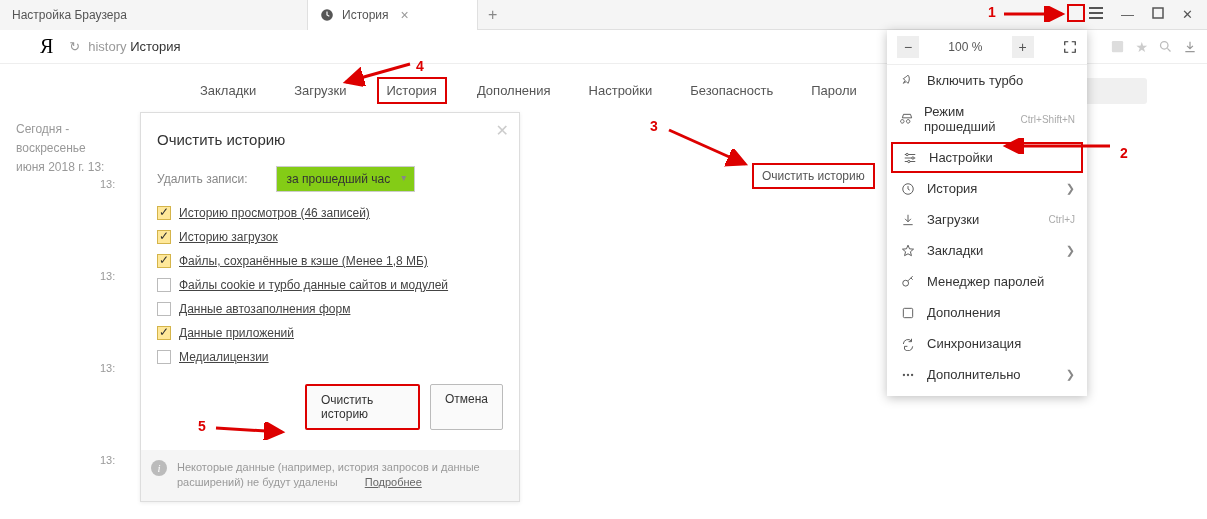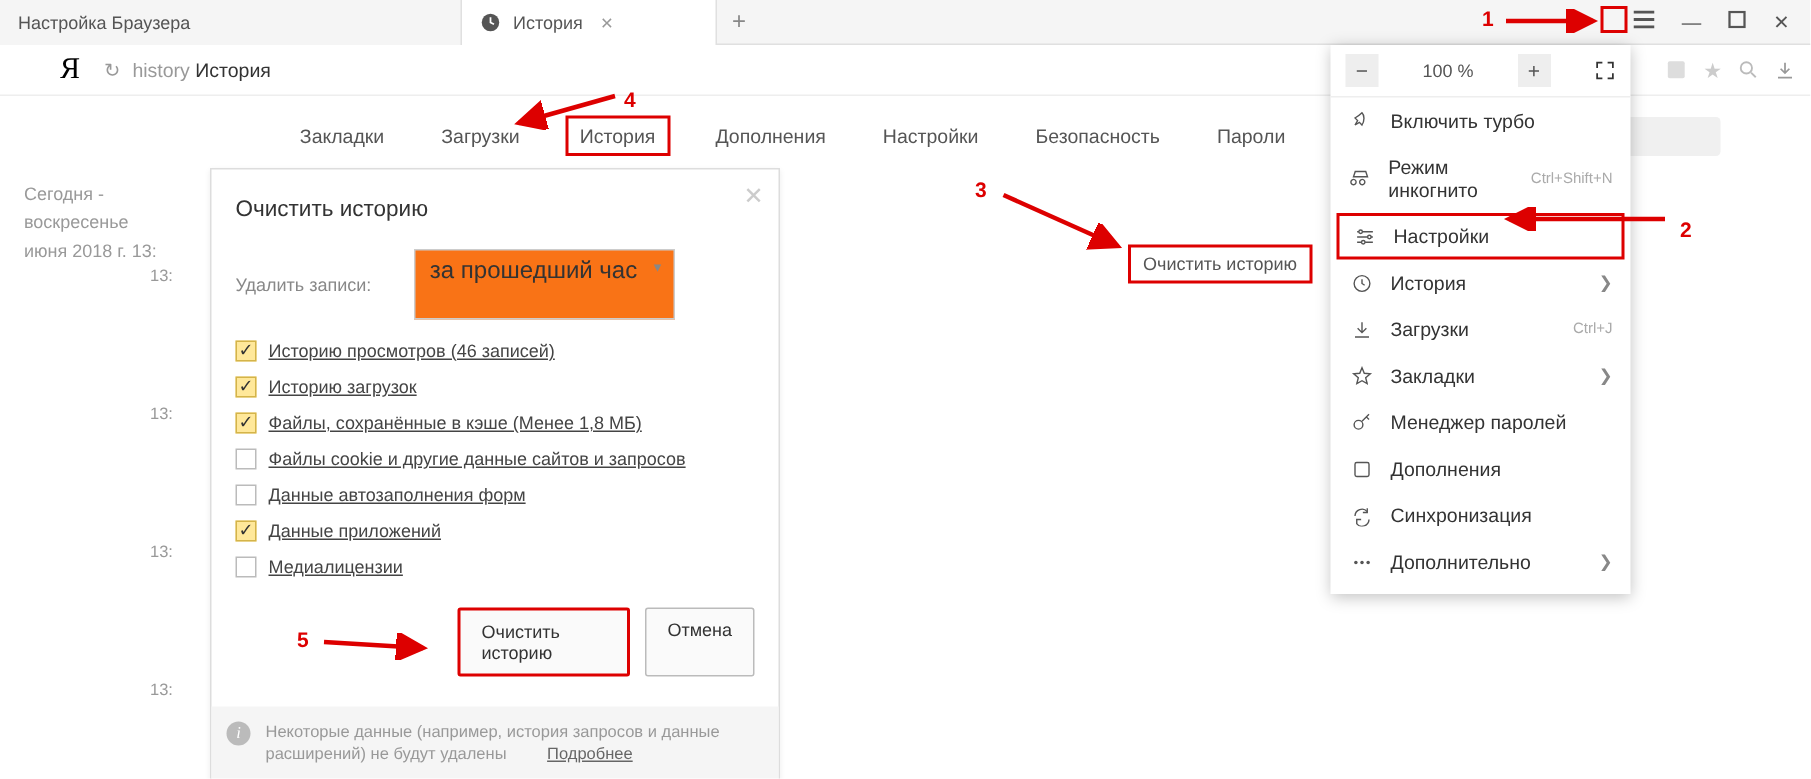--- a/index.html
+++ b/index.html
@@ -31,21 +31,21 @@
 
 .content-bg { position: absolute; left: 0; top: 120px; width: 140px; color: #999; font-size: 12px; padding-left: 16px; line-height: 1.6; }
 .time-ticks { position: absolute; left: 100px; top: 178px; font-size: 11px; color: #999; }
 .time-ticks div { margin-bottom: 80px; }
 
 .dialog { position: absolute; left: 140px; top: 112px; width: 380px; background: #fff; border: 1px solid #ddd; box-shadow: 0 1px 4px rgba(0,0,0,0.08); padding: 18px 16px 12px 16px; }
 .dlg-title { font-size: 15px; color: #333; margin-bottom: 18px; }
 .dlg-close { position: absolute; right: 10px; top: 8px; color: #ccc; font-size: 16px; cursor: pointer; }
 .dlg-row { display: flex; align-items: center; margin-bottom: 14px; gap: 18px; }
 .dlg-label { font-size: 12px; color: #888; margin-right: 10px; }
-.dlg-select { border: 1px solid #ccc; padding: 5px 24px 22px 10px; font-size: 16px; position: relative; background: #f97316; cursor: pointer; }
+.dlg-select { border: 1px solid #ccc; padding: 5px 24px 5px 10px; font-size: 12px; position: relative; background: #84cc16; cursor: pointer; }
 .dlg-select::after { content: "▾"; position: absolute; right: 8px; color: #888; font-size: 10px; }
 .chk-row { display: flex; align-items: center; margin-bottom: 10px; font-size: 12px; color: #444; text-decoration: underline; }
 .chk { width: 14px; height: 14px; border: 1px solid #bbb; margin-right: 8px; position: relative; flex-shrink: 0; }
 .chk.checked { background: #ffe89a; border-color: #d4b44a; }
 .chk.checked::after { content: "✓"; position: absolute; left: 1px; top: -2px; font-size: 12px; color: #333; }
 .dlg-actions { display: flex; gap: 10px; margin-top: 20px; margin-left: 148px; }
 .btn { border: 1px solid #bbb; background: #fafafa; padding: 7px 14px; font-size: 12px; cursor: pointer; border-radius: 2px; }
 .btn.primary-box { border: 2px solid #d00; }
 .dlg-footer { display: flex; align-items: flex-start; gap: 10px; margin-top: 20px; background: #f5f5f5; padding: 10px; margin-left: -16px; margin-right: -16px; margin-bottom: -12px; }
 .dlg-footer .info-i { width: 16px; height: 16px; border-radius: 50%; background: #bbb; color: #fff; display: flex; align-items: center; justify-content: center; font-size: 11px; font-style: italic; font-family: Georgia, serif; flex-shrink: 0; }
@@ -176,21 +176,21 @@
   <div class="chk-row">
       <span class="chk checked"></span>
       <span>Историю загрузок</span>
     </div>
   <div class="chk-row">
       <span class="chk checked"></span>
       <span>Файлы, сохранённые в кэше (Менее 1,8 МБ)</span>
     </div>
   <div class="chk-row">
       <span class="chk"></span>
-      <span>Файлы cookie и другие данные сайтов и запросов</span>
+      <span>Файлы cookie и турбо данные сайтов и модулей</span>
     </div>
   <div class="chk-row">
       <span class="chk"></span>
       <span>Данные автозаполнения форм</span>
     </div>
   <div class="chk-row">
       <span class="chk checked"></span>
       <span>Данные приложений</span>
     </div>
   <div class="chk-row">
@@ -227,21 +227,21 @@
         </svg>
     </span>
     <span>Включить турбо</span>
   </div>
   <div class="menu-item">
     <span class="mi-icon">
       <svg width="14" height="14" viewBox="0 0 24 24">
           <path d="M4 10h16l-2-6H6zM7 16a3 3 0 100 .1M17 16a3 3 0 100 .1" fill="none" stroke="#555" stroke-width="1.6"></path>
         </svg>
     </span>
-    <span>Режим инкогнито</span>
+    <span>Режим прошедший</span>
     <span class="mi-shortcut">Ctrl+Shift+N</span>
   </div>
   <div class="menu-item boxed">
     <span class="mi-icon">
       <svg width="14" height="14" viewBox="0 0 24 24">
           <path d="M3 6h18M3 12h18M3 18h18" stroke="#555" stroke-width="1.6"></path>
           <circle cx="7" cy="6" r="2" fill="#fff" stroke="#555" stroke-width="1.6"></circle>
           <circle cx="17" cy="12" r="2" fill="#fff" stroke="#555" stroke-width="1.6"></circle>
           <circle cx="10" cy="18" r="2" fill="#fff" stroke="#555" stroke-width="1.6"></circle>
         </svg>

